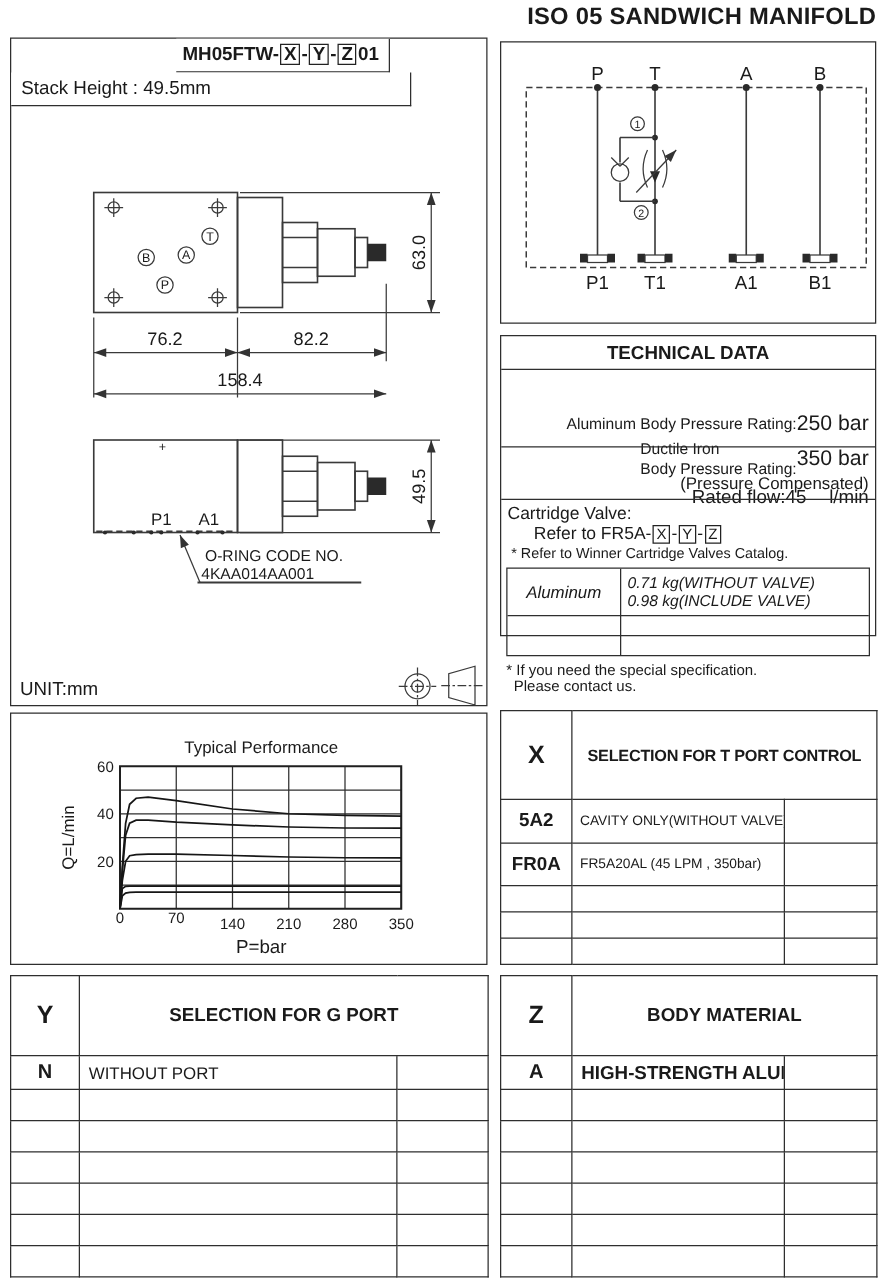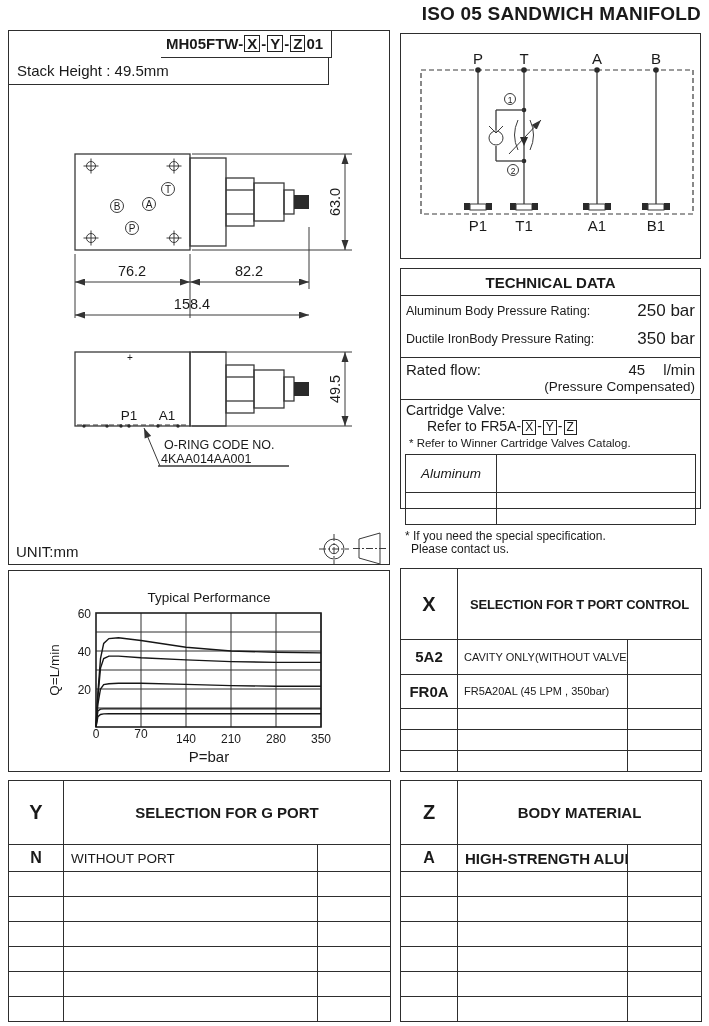--- a/index.html
+++ b/index.html
@@ -22,21 +22,21 @@
   .dash{stroke:#3a3a3a;stroke-width:1.2;fill:none;stroke-dasharray:5,3;}
   .dashdot{stroke:#3a3a3a;stroke-width:1;fill:none;stroke-dasharray:7,2,2,2;}
   .t14{font-size:14.5px;}
   .t13{font-size:13.5px;}
   .t10{font-size:10px;}
   .t12{font-size:12.5px;}
   .sch-lab{font-size:15px;text-anchor:middle;}
   .nodeNum{font-size:8.5px;text-anchor:middle;}
   
   .tech-head{position:absolute;left:0;right:0;top:0;height:27px;line-height:27px;text-align:center;font-weight:700;font-size:15px;border-bottom:1.6px solid #2e2e2e;}
-  .tech-row{position:absolute;left:5px;right:5px;display:flex;justify-content:space-between;align-items:center;}
+  .tech-row{position:absolute;left:5px;right:5px;display:flex;justify-content:flex-end;align-items:center;margin-top:28px;}
   .tl{font-size:12.5px;}
   .tv{font-size:17px;}
   .tech-div{position:absolute;left:0;right:0;border-top:1.6px solid #2e2e2e;}
   .wt{position:absolute;left:4px;right:4px;border:1.6px solid #2e2e2e;font-style:italic;}
   .wt-vline{position:absolute;left:90px;top:0;bottom:0;border-left:1.4px solid #2e2e2e;}
   .wt-hline{position:absolute;left:0;right:0;top:37px;border-top:1.4px solid #2e2e2e;}
   .wt-c1{position:absolute;left:0;top:0;width:90px;height:37px;display:flex;align-items:center;justify-content:center;font-size:13.5px;}
   .wt-c2{position:absolute;left:96px;top:4px;font-size:12.5px;line-height:15px;}
   .note{font-size:12px;line-height:14px;position:absolute;}
   
@@ -58,21 +58,21 @@
   .c-title{font-size:13.5px;text-anchor:middle;}
   .c-xlabel{font-size:15px;text-anchor:middle;}
   .c-ylabel{font-size:13.5px;text-anchor:middle;}
 </style>
 </head>
 <body>
 
 <div class="page-title">ISO 05 SANDWICH MANIFOLD</div>
 
 <div class="box" style="left:8px;top:30px;width:382px;height:535px">
-  <div class="ord-cell ord-code" style="left:152px;top:0;width:171px;height:27px"><span>MH05FTW-</span><span class="boxed">X</span><span>-</span><span class="boxed">Y</span><span>-</span><span class="boxed">Z</span><span>01</span></div>
+  <div class="ord-cell ord-code" style="left:132px;top:0;width:171px;height:27px"><span>MH05FTW-</span><span class="boxed">X</span><span>-</span><span class="boxed">Y</span><span>-</span><span class="boxed">Z</span><span>01</span></div>
   <div class="ord-cell" style="left:0;top:27px;width:320px;height:27px">Stack Height : 49.5mm</div>
 
   <svg class="abs" style="left:0;top:0" width="382" height="535" viewBox="0 0 382 535">
     <defs>
       <marker id="ae" markerWidth="11" markerHeight="8" refX="10" refY="3.5" orient="auto" markerUnits="userSpaceOnUse">
           <path d="M0,0 L10,3.5 L0,7 Z" fill="#333"></path>
         </marker>
       <marker id="as" markerWidth="11" markerHeight="8" refX="0" refY="3.5" orient="auto" markerUnits="userSpaceOnUse">
           <path d="M10,0 L0,3.5 L10,7 Z" fill="#333"></path>
         </marker>
@@ -244,21 +244,21 @@
   </svg>
 </div>
 
 <div class="box" style="left:400px;top:268px;width:301px;height:241px">
   <div class="tech-head">TECHNICAL DATA</div>
   <div class="tech-row" style="top:30px;height:23px">
     <span class="tl">Aluminum Body Pressure Rating:</span>
     <span class="tv">250 bar</span>
   </div>
   <div class="tech-row" style="top:53px;height:33px">
-    <span style="display:flex;line-height:16px">
+    <span style="display:flex;flex-direction:column;line-height:16px">
       <span class="tl">Ductile Iron</span>
       <span class="tl">Body Pressure Rating:</span>
     </span>
     <span class="tv">350 bar</span>
   </div>
   <div class="tech-div" style="top:88px"></div>
   <div class="tech-row" style="top:91px;height:19px">
     <span style="font-size:15px">Rated flow:</span>
     <span style="font-size:15px">
       <span>45</span>
@@ -267,20 +267,24 @@
   </div>
   <div class="abs" style="top:110px;right:5px;font-size:13.5px">(Pressure Compensated)</div>
   <div class="tech-div" style="top:130px"></div>
   <div class="abs" style="top:133px;left:5px;font-size:14px">Cartridge Valve:</div>
   <div class="abs" style="top:149px;left:26px;font-size:14px"><span>Refer to FR5A-</span><span class="boxed" style="font-size:12px;line-height:13px">X</span><span>-</span><span class="boxed" style="font-size:12px;line-height:13px">Y</span><span>-</span><span class="boxed" style="font-size:12px;line-height:13px">Z</span></div>
   <div class="abs" style="top:168px;left:8px;font-size:11.5px">* Refer to Winner Cartridge Valves Catalog.</div>
   <div class="wt" style="top:185px;height:71px">
     <div class="wt-vline"></div>
     <div class="wt-hline"></div>
     <div class="wt-c1">Aluminum</div>
+    <div class="wt-c2">
+      <div>0.71  kg(WITHOUT VALVE)</div>
+      <div>0.98  kg(INCLUDE VALVE)</div>
+    </div>
   </div>
   <div class="note" style="top:260px;left:4px">* If you need the special specification.</div>
   <div class="note" style="top:273px;left:10px">Please contact us.</div>
 </div>
 
 <div class="box" style="left:8px;top:570px;width:382px;height:202px">
   <svg id="chart-plot" width="379" height="199" viewBox="0 0 379 199">
     <text class="c-title" x="200" y="31">Typical Performance</text>
     <text class="c-xlabel" x="200" y="191">P=bar</text>
     <text class="c-ylabel" transform="translate(50,99) rotate(-90)">Q=L/min</text>

